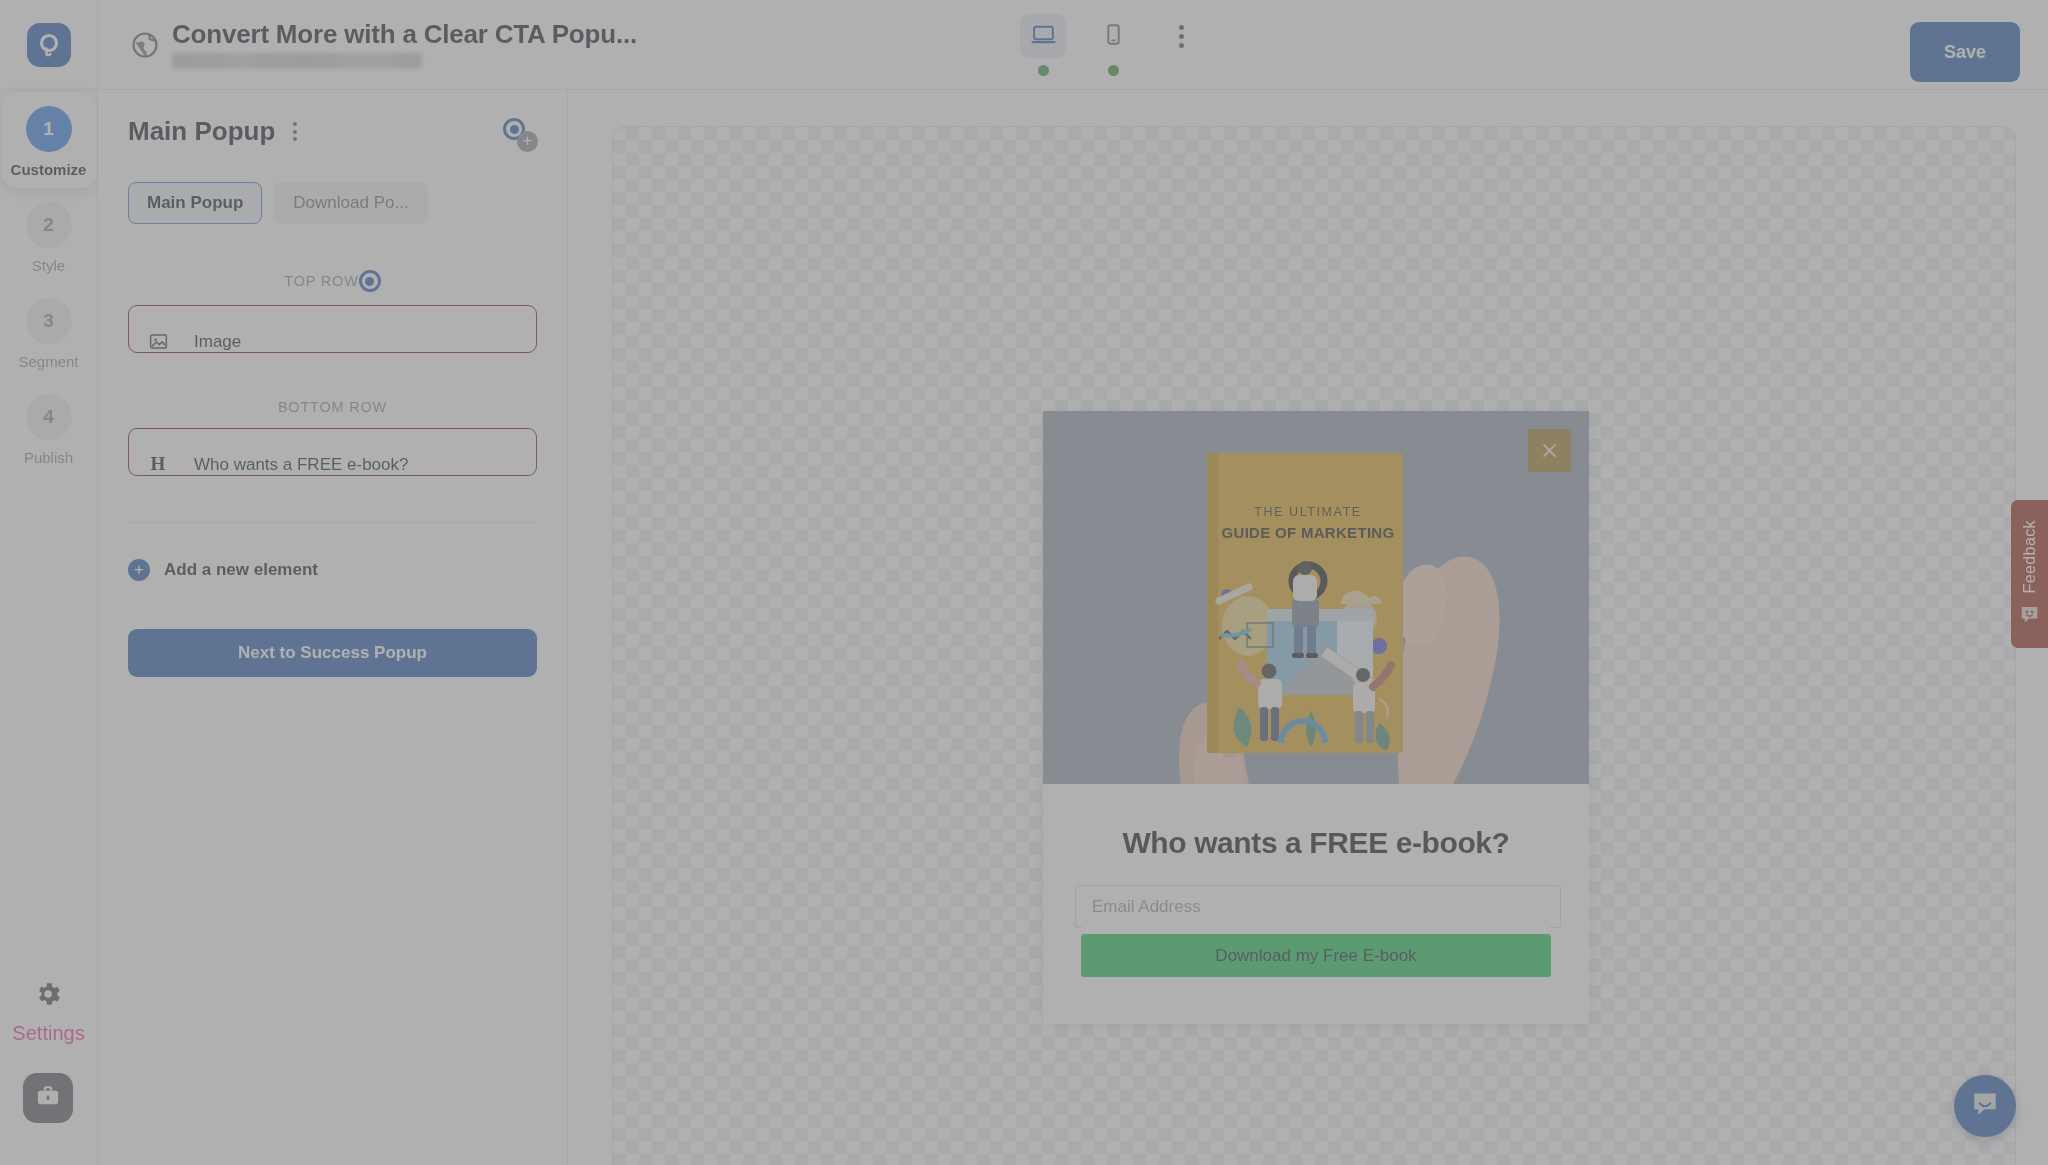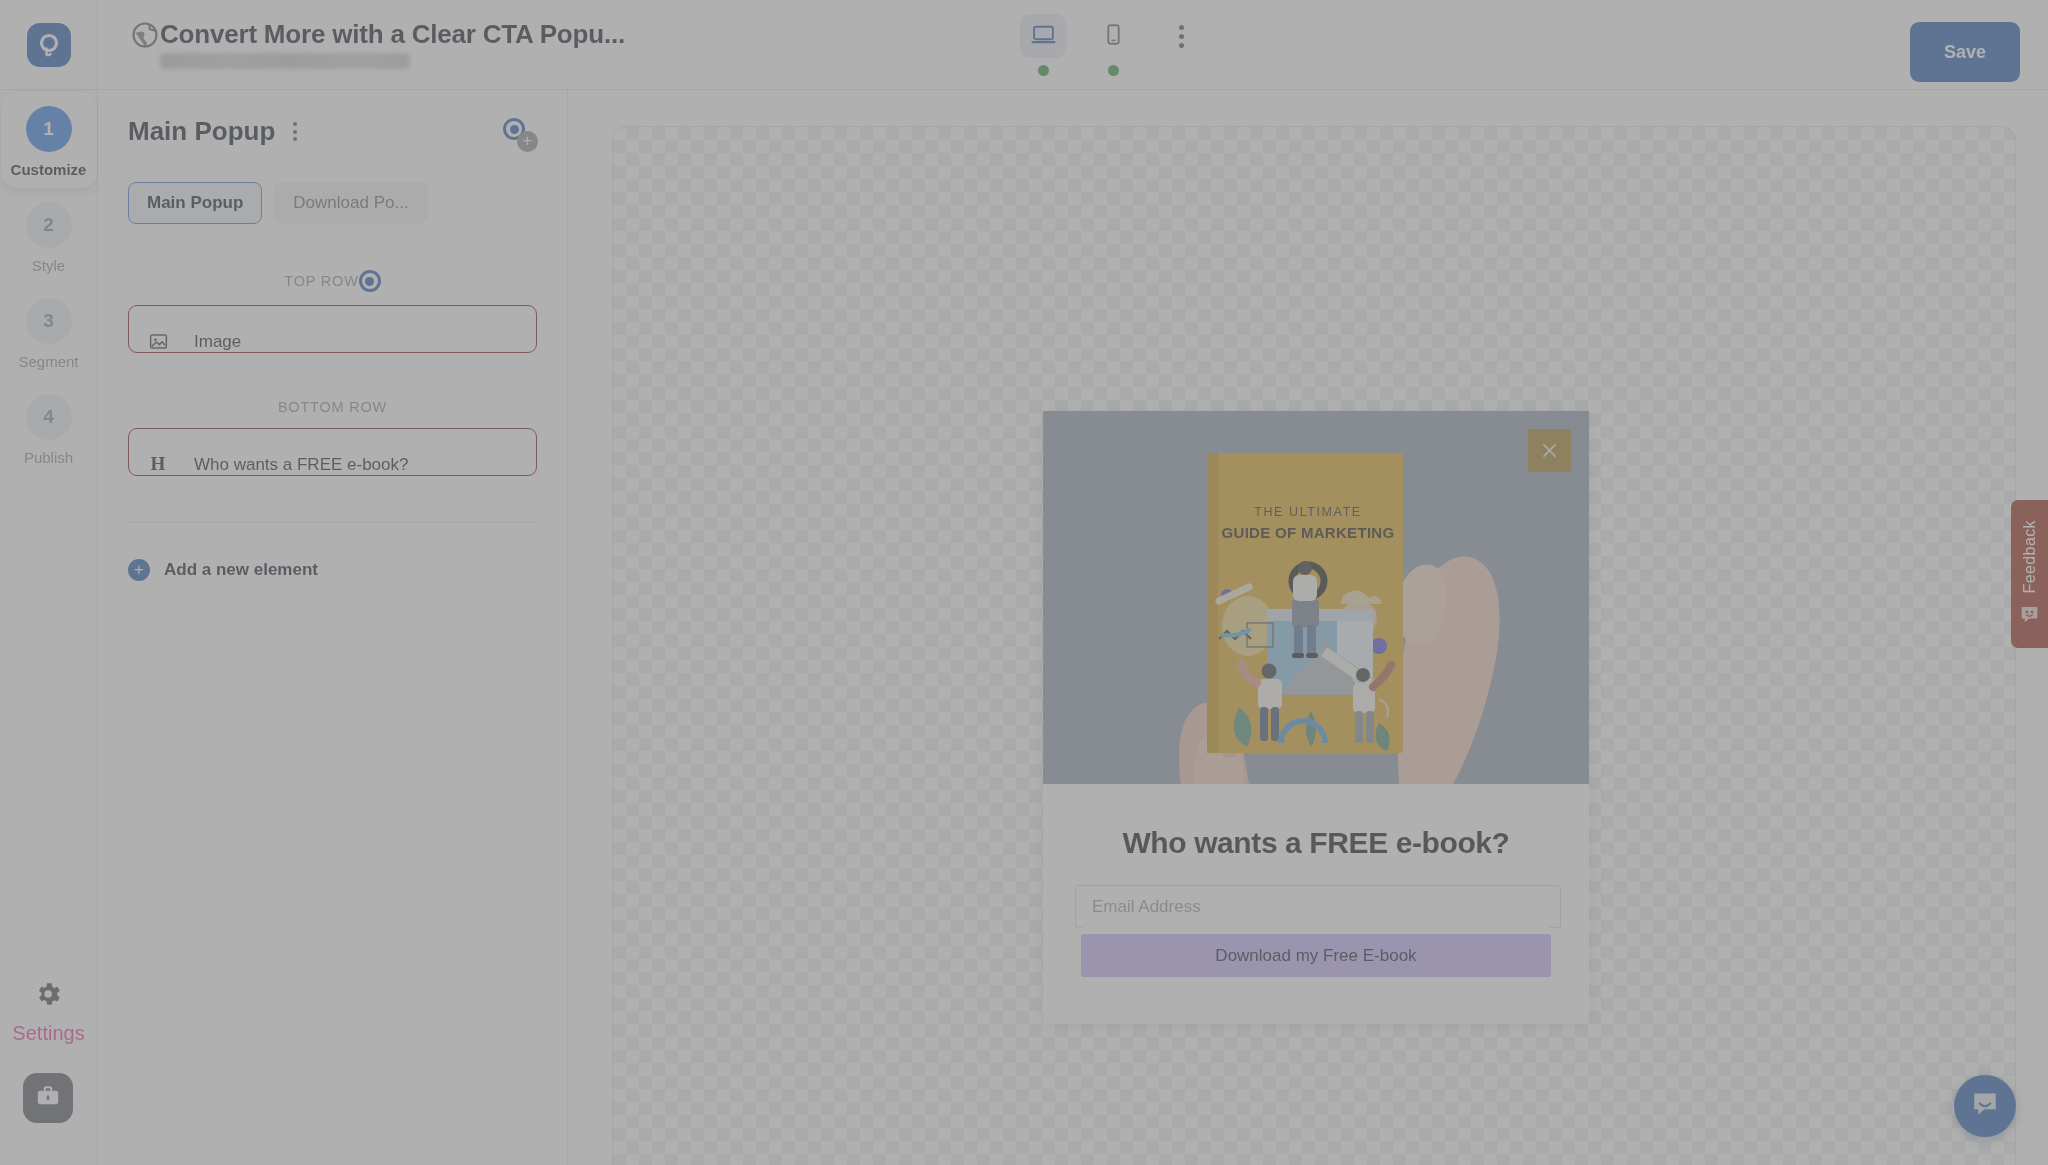--- a/index.html
+++ b/index.html
@@ -19,21 +19,21 @@
     display:flex; align-items:center;
   }
   .logo-box { width:98px; height:90px; display:flex; align-items:center; justify-content:center;
               border-right:1px solid #e6e8eb; }
   .logo-mark {
     width:44px; height:44px; border-radius:13px; background:#2b63b3;
     display:flex; align-items:center; justify-content:center;
   }
   .logo-mark svg { display:block; }
 
-  .title-wrap { display:flex; align-items:flex-start; gap:0; margin-left:32px; }
+  .title-wrap { display:flex; align-items:center; gap:12px; margin-left:32px; }
   .globe-icon { width:30px; height:30px; flex:none; }
   .title-texts { display:flex; flex-direction:column; gap:4px; }
   .campaign-title { font-size:26px; font-weight:600; color:#1c2430; letter-spacing:-.2px; line-height:1.1;}
   .campaign-sub {
     width:250px; height:16px; border-radius:4px;
     background: linear-gradient(90deg,#c2c6cb 0%, #cdd1d6 28%, #c4c8cd 52%, #d1d4d9 78%, #c6cace 100%);
     filter: blur(2.2px); opacity:.95;
   }
 
   .device-toggles {
@@ -200,21 +200,21 @@
     margin:11px auto 0; width:486px; height:43px; border:1px solid #d6d9dd;
     border-radius:3px; display:flex; align-items:center; padding:8px 16px;
     font-size:17px; color:#9aa0a6; background:#fff;
   }
   .cta-wrap {
     margin:6px auto 0; width:470px; background:#fff; border-radius:11px;
     box-shadow:0 0 0 9px #fff, 0 1px 6px rgba(0,0,0,.12);
     position:relative;
   }
   .cta-btn {
-    width:100%; height:43px; background:#c4b5fd; border:none; border-radius:3px;
+    width:100%; height:43px; background:#22c55e; border:none; border-radius:3px;
     font-size:17px; color:#1c2430; cursor:pointer;
     font-family:"Liberation Sans", sans-serif;
   }
 
   
   .feedback-tab {
     position:absolute; right:0; top:500px; width:37px; height:148px;
     background:#9e3420; border-radius:7px 0 0 7px; cursor:pointer;
     display:flex; flex-direction:column; align-items:center; justify-content:center; gap:11px;
   }
@@ -396,20 +396,21 @@
     </div>
 
 
     <div class="divider"></div>
 
     <div class="add-elem">
       <span class="plus-circle">+</span>
       <span class="lbl">Add a new element</span>
     </div>
 
+    <button class="next-btn">Next to Success Popup</button>
   </div>
 
   <div class="canvas-area">
     <div class="canvas">
 
       <div class="popup">
 
         <div class="popup-img">
           <svg class="photo" viewBox="0 0 546 373" preserveAspectRatio="xMidYMid slice">
             <rect width="546" height="373" fill="#93a0b2"></rect>

